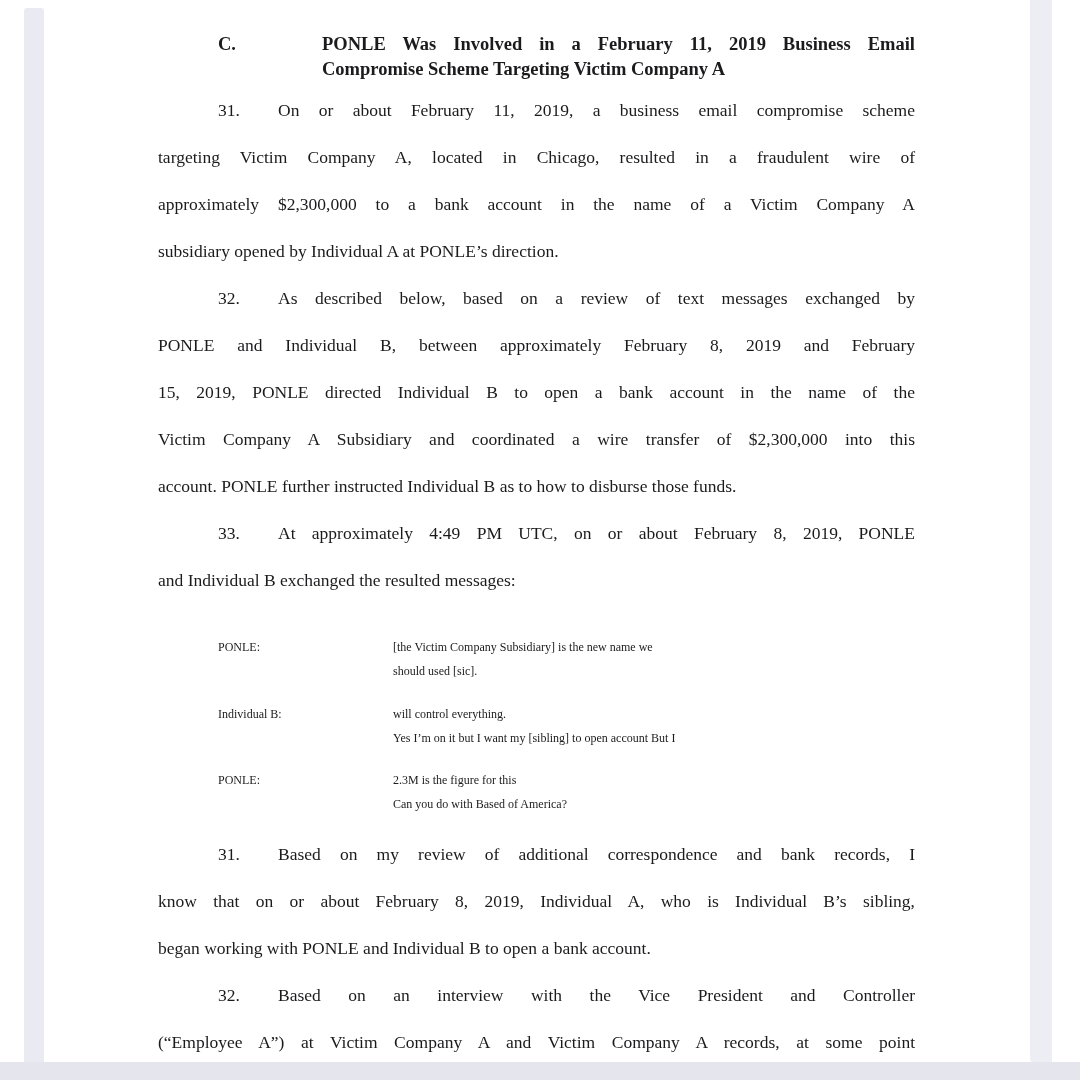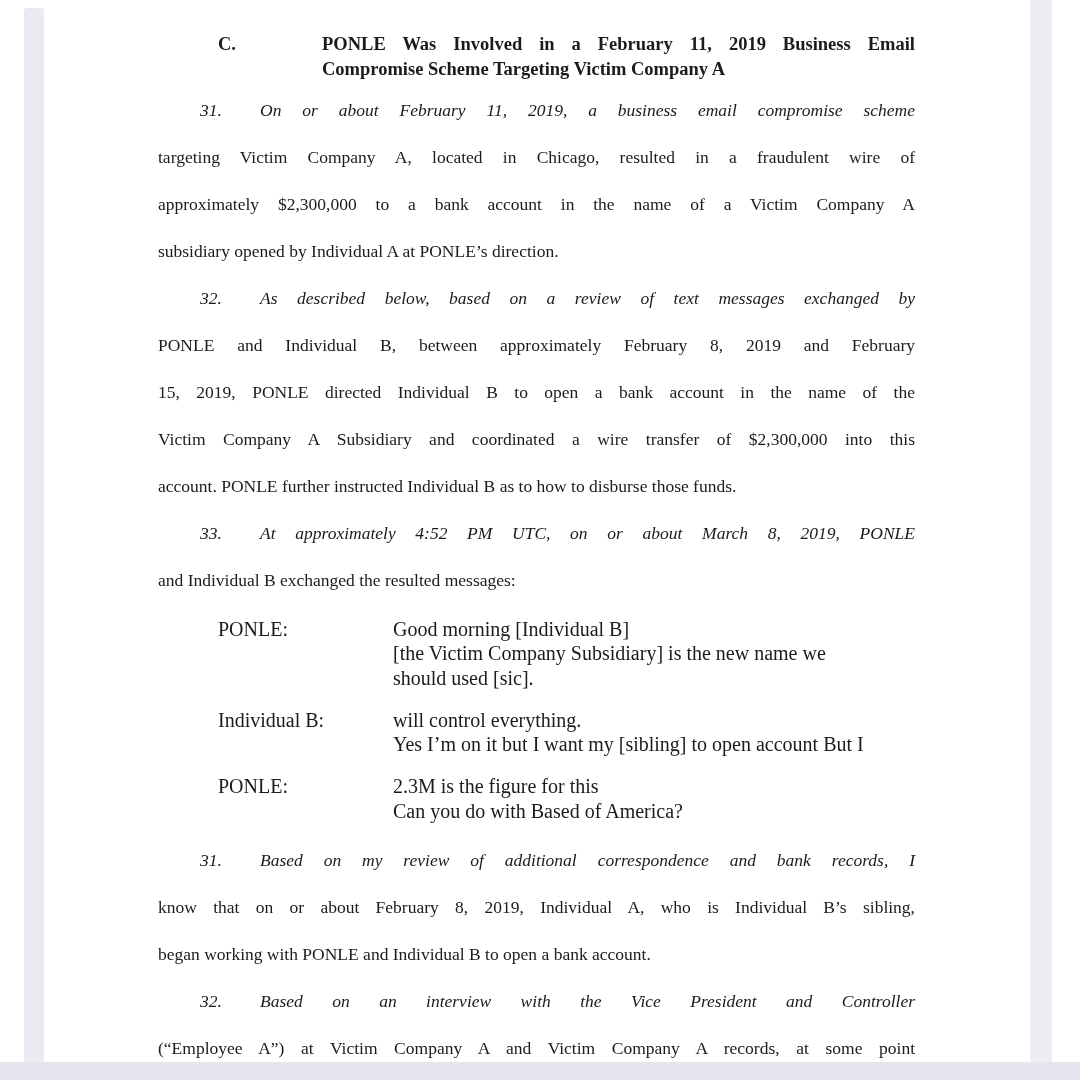--- a/index.html
+++ b/index.html
@@ -31,25 +31,25 @@
   .heading {
     display: flex; margin-top: 32px; margin-left: 60px;
     font-weight: bold; font-size: 18.5px; line-height: 25px;
   }
   .heading-label { width: 60px; flex: none; }
   .heading-lines { flex: 1; margin-left: 44px; }
   .jl { text-align: justify; text-align-last: justify; }
   
   .body-paras { margin-top: 5px; font-size: 17.5px; line-height: 47px; }
   .bline { text-align: justify; text-align-last: justify; }
-  .bline.first { margin-left: 42px; font-style: italic; }
+  .bline.first { margin-left: 60px; }
   .bline.last { text-align-last: left; }
   .pnum { display: inline-block; width: 60px; }
   
-  .messages { margin-top: 13px; margin-left: 60px; font-size: 20px; line-height: 24.3px; }
+  .messages { margin-top: 31px; margin-left: 60px; font-size: 12px; line-height: 24.3px; }
   .msg { display: flex; margin-bottom: 18px; }
   .msg:last-child { margin-bottom: 0; }
   .msg-speaker { width: 175px; flex: none; }
   .msg-lines { flex: 1; }
   .msg-line { white-space: nowrap; }
 </style>
 </head>
 <body>
 
 <div class="page">
@@ -78,32 +78,31 @@
 
       <div>
         <div class="bline first"><span class="pnum">32.</span><span>As described below, based on a review of text messages exchanged by</span></div>
         <div class="bline">PONLE and Individual B, between approximately February 8, 2019 and February</div>
         <div class="bline">15, 2019, PONLE directed Individual B to open a bank account in the name of the</div>
         <div class="bline">Victim Company A Subsidiary and coordinated a wire transfer of $2,300,000 into this</div>
         <div class="bline last">account. PONLE further instructed Individual B as to how to disburse those funds.</div>
       </div>
 
       <div>
-        <div class="bline first"><span class="pnum">33.</span><span>At approximately 4:52 PM UTC, on or about March 8, 2019, PONLE</span></div>
+        <div class="bline first"><span class="pnum">33.</span><span>At approximately 4:49 PM UTC, on or about February 8, 2019, PONLE</span></div>
         <div class="bline last">and Individual B exchanged the resulted messages:</div>
       </div>
 
     </div>
 
     <div class="messages">
 
       <div class="msg">
         <div class="msg-speaker">PONLE:</div>
         <div class="msg-lines">
-          <div class="msg-line">Good morning [Individual B]</div>
           <div class="msg-line">[the Victim Company Subsidiary] is the new name we</div>
           <div class="msg-line">should used [sic].</div>
         </div>
       </div>
 
       <div class="msg">
         <div class="msg-speaker">Individual B:</div>
         <div class="msg-lines">
           <div class="msg-line">will control everything.</div>
           <div class="msg-line">Yes I’m on it but I want my [sibling] to open account But I</div>

